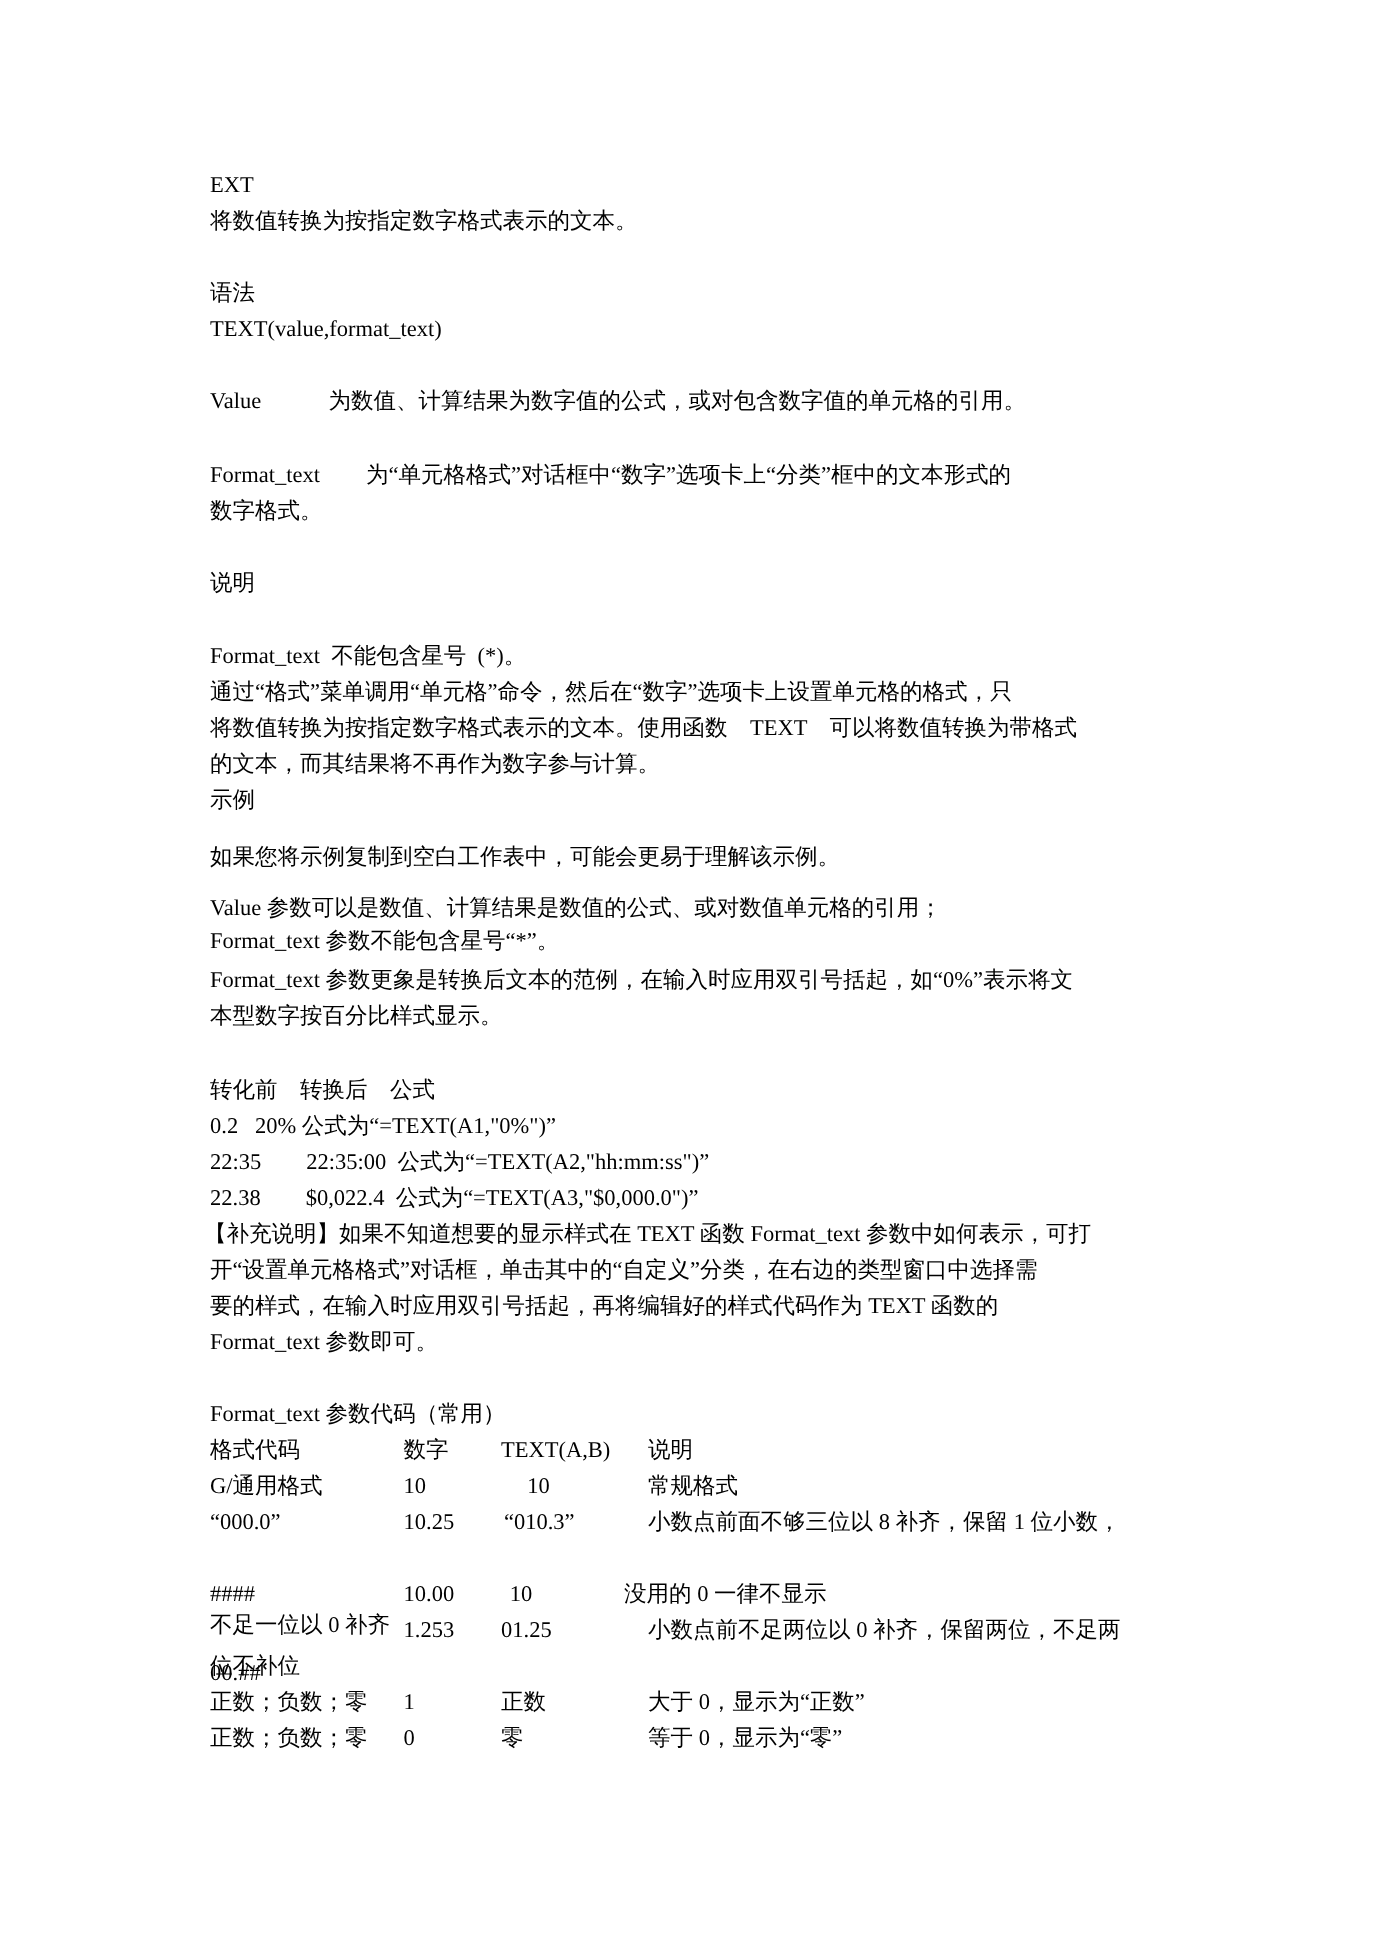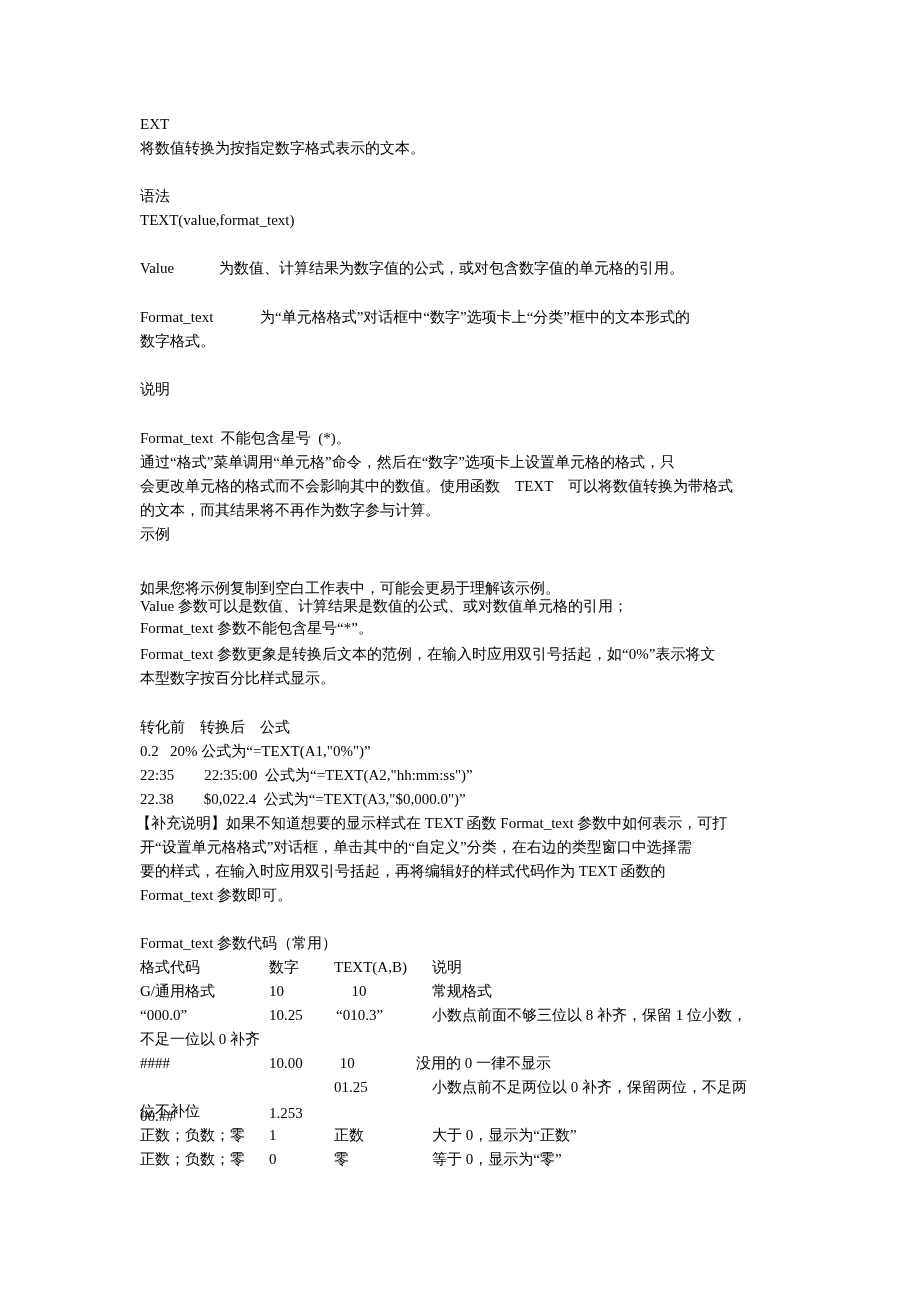--- a/index.html
+++ b/index.html
@@ -19,32 +19,32 @@
   <div class="line" style="top:0px">EXT</div>
   <div class="line" style="top:24px">将数值转换为按指定数字格式表示的文本。</div>
 
   <div class="line" style="top:72px">语法</div>
   <div class="line" style="top:96px">TEXT(value,format_text)</div>
 
   <div class="line" style="top:144px">Value</div>
   <div class="cell" style="top:144px; left:79px">为数值、计算结果为数字值的公式，或对包含数字值的单元格的引用。</div>
 
   <div class="line" style="top:193px">Format_text</div>
-  <div class="cell" style="top:193px; left:120px">为“单元格格式”对话框中“数字”选项卡上“分类”框中的文本形式的</div>
+  <div class="cell" style="top:193px; left:104px">为“单元格格式”对话框中“数字”选项卡上“分类”框中的文本形式的</div>
   <div class="line" style="top:217px">数字格式。</div>
 
   <div class="line" style="top:265px">说明</div>
 
   <div class="line" style="top:314px">Format_text  不能包含星号  (*)。</div>
   <div class="line" style="top:338px">通过“格式”菜单调用“单元格”命令，然后在“数字”选项卡上设置单元格的格式，只</div>
-  <div class="line" style="top:362px">会更改单元格的格式而不会影响其中的数值。使用函数    TEXT    可以将数值转换为带格式</div>
+  <div class="line" style="top:362px">将数值转换为按指定数字格式表示的文本。使用函数    TEXT    可以将数值转换为带格式</div>
   <div class="line" style="top:386px">的文本，而其结果将不再作为数字参与计算。</div>
   <div class="line" style="top:410px">示例</div>
 
-  <div class="line" style="top:464px">如果您将示例复制到空白工作表中，可能会更易于理解该示例。</div>
+  <div class="line" style="top:448px">如果您将示例复制到空白工作表中，可能会更易于理解该示例。</div>
   <div class="line" style="top:482px">Value 参数可以是数值、计算结果是数值的公式、或对数值单元格的引用；</div>
   <div class="line" style="top:504px">Format_text 参数不能包含星号“*”。</div>
   <div class="line" style="top:530px">Format_text 参数更象是转换后文本的范例，在输入时应用双引号括起，如“0%”表示将文</div>
   <div class="line" style="top:554px">本型数字按百分比样式显示。</div>
 
   <div class="line" style="top:603px">转化前    转换后    公式</div>
   <div class="line" style="top:627px">0.2   20% 公式为“=TEXT(A1,"0%")”</div>
   <div class="line" style="top:651px">22:35        22:35:00  公式为“=TEXT(A2,"hh:mm:ss")”</div>
   <div class="line" style="top:675px">22.38        $0,022.4  公式为“=TEXT(A3,"$0,000.0")”</div>
 
@@ -64,29 +64,29 @@
 
     <div class="cell" style="top:867px; left:0px">G/通用格式</div>
     <div class="cell" style="top:867px; left:129px">10</div>
     <div class="cell" style="top:867px; left:204px">  10</div>
     <div class="cell" style="top:867px; left:292px">常规格式</div>
 
     <div class="cell" style="top:891px; left:0px">“000.0”</div>
     <div class="cell" style="top:891px; left:129px">10.25</div>
     <div class="cell" style="top:891px; left:196px">“010.3”</div>
     <div class="cell" style="top:891px; left:292px">小数点前面不够三位以 8 补齐，保留 1 位小数，</div>
-    <div class="cell" style="top:915px; left:0px">不足一位以 0 补齐</div>
+    <div class="cell" style="top:960px; left:0px">不足一位以 0 补齐</div>
 
     <div class="cell" style="top:939px; left:0px">####</div>
     <div class="cell" style="top:939px; left:129px">10.00</div>
     <div class="cell" style="top:939px; left:196px"> 10</div>
     <div class="cell" style="top:939px; left:276px">没用的 0 一律不显示</div>
 
     <div class="cell" style="top:992px; left:0px">00.##</div>
-    <div class="cell" style="top:989px; left:129px">1.253</div>
+    <div class="cell" style="top:963px; left:129px">1.253</div>
     <div class="cell" style="top:963px; left:194px">01.25</div>
     <div class="cell" style="top:963px; left:292px">小数点前不足两位以 0 补齐，保留两位，不足两</div>
     <div class="cell" style="top:987px; left:0px">位不补位</div>
 
     <div class="cell" style="top:1011px; left:0px">正数；负数；零</div>
     <div class="cell" style="top:1011px; left:129px">1</div>
     <div class="cell" style="top:1011px; left:194px">正数</div>
     <div class="cell" style="top:1011px; left:292px">大于 0，显示为“正数”</div>
 
     <div class="cell" style="top:1035px; left:0px">正数；负数；零</div>

